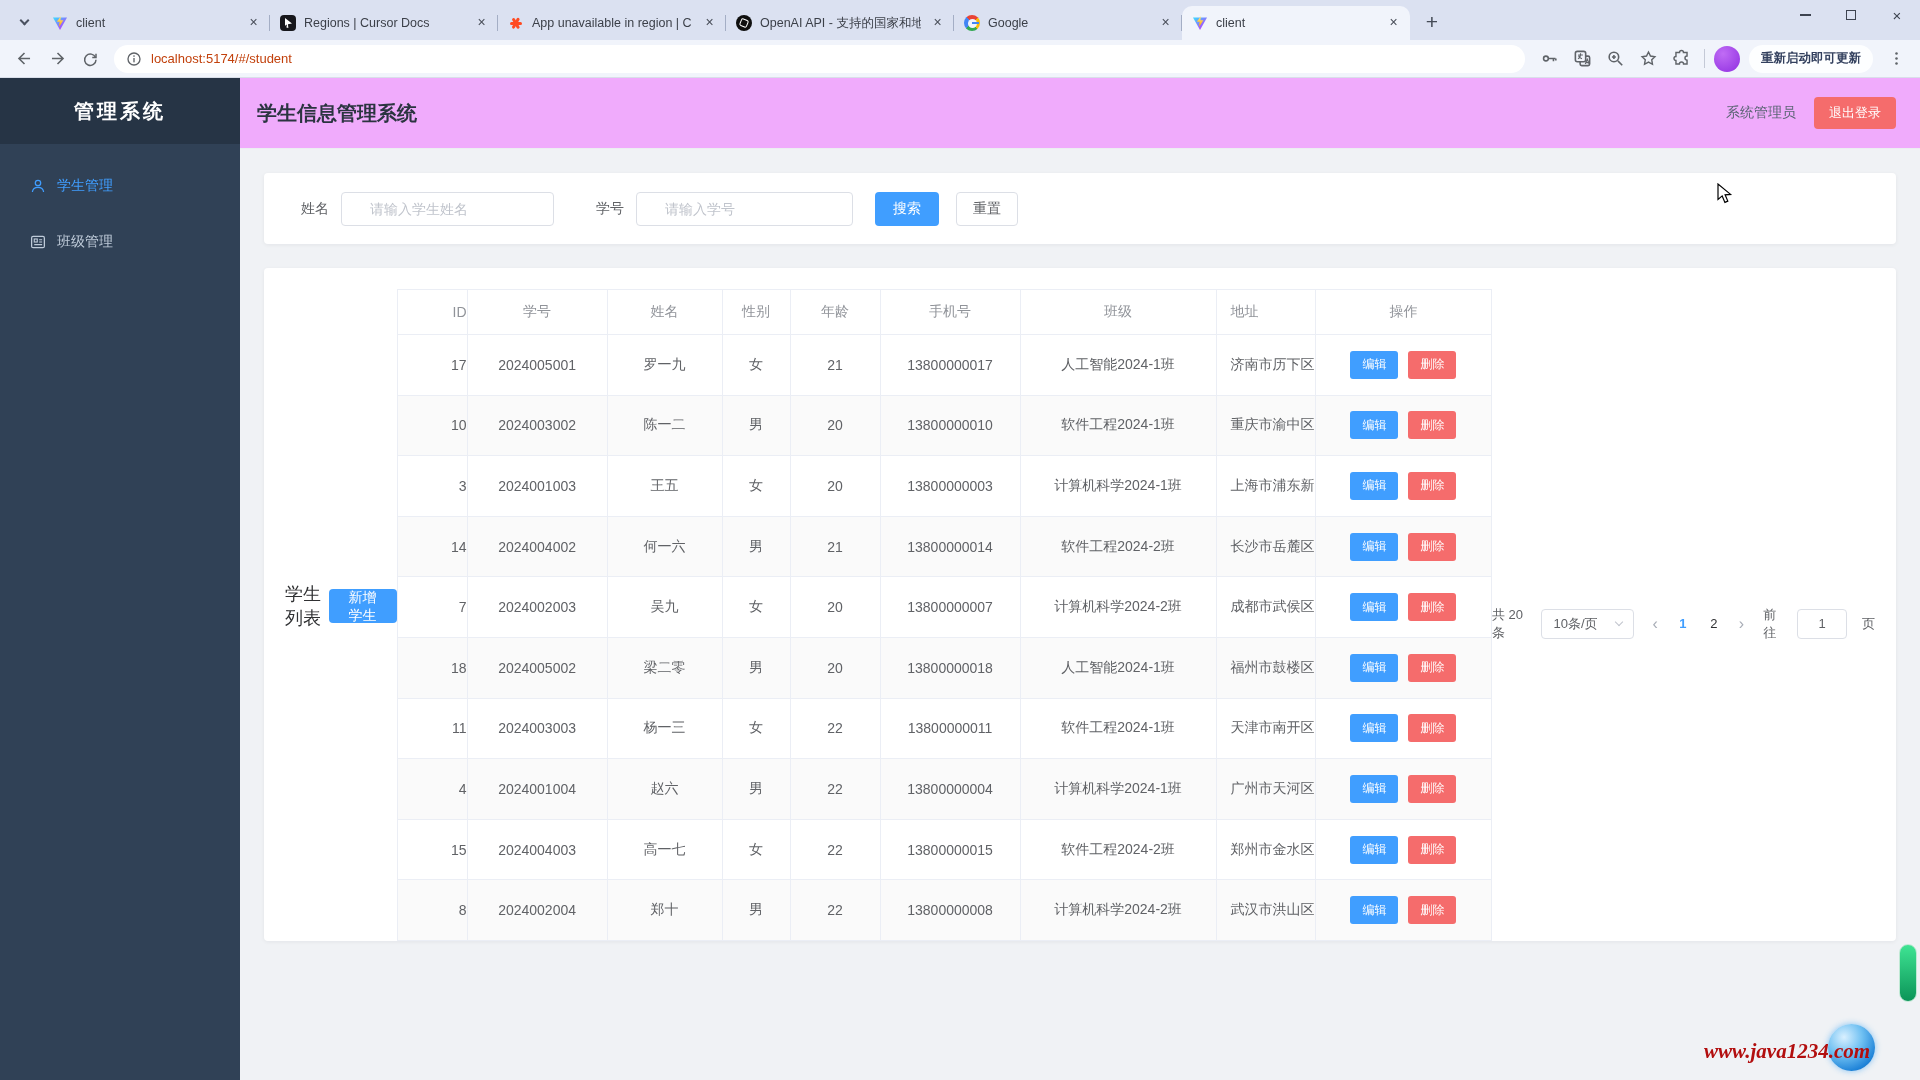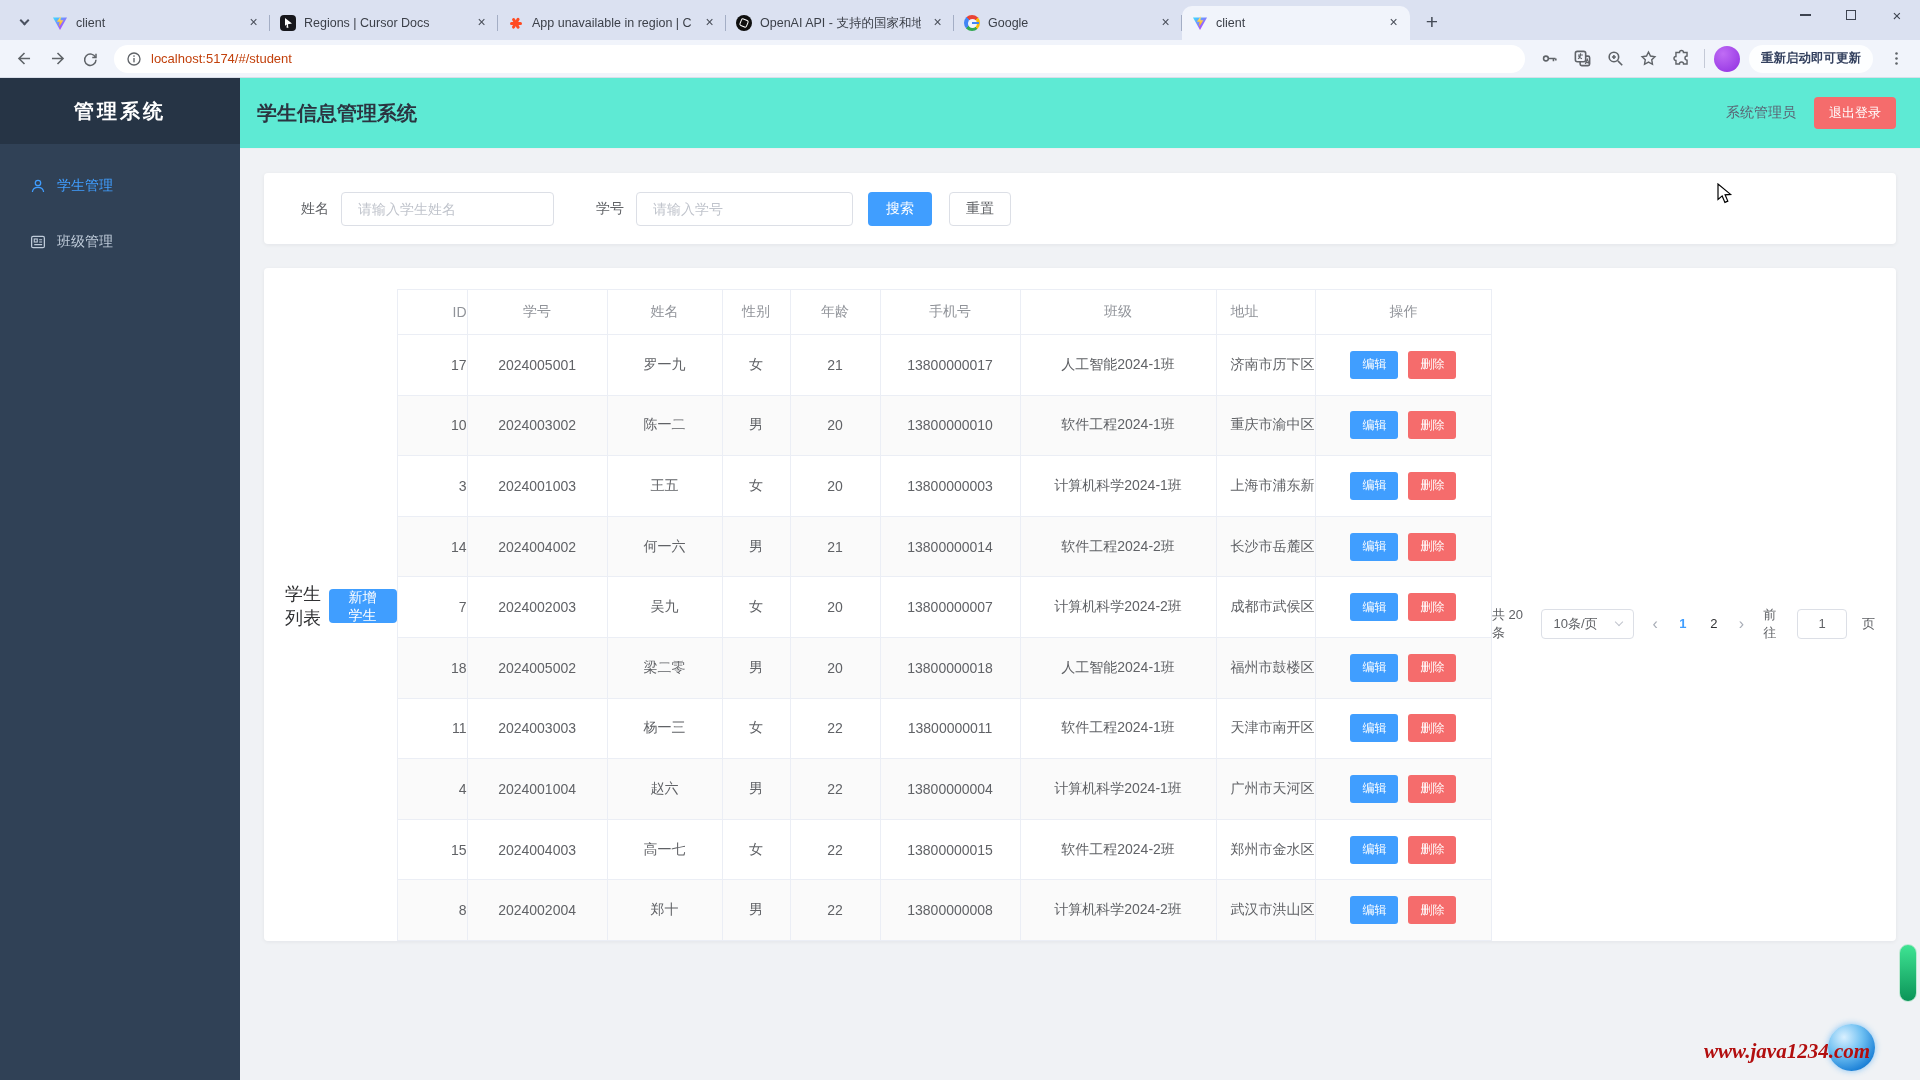--- a/index.html
+++ b/index.html
@@ -51,34 +51,34 @@
   
   .app { display:flex; height:1002px; }
   .sidebar { width:240px; background:#304156; flex:0 0 auto; }
   .side-title { height:66px; background:#263445; color:#fff; font-size:20px; font-weight:bold; letter-spacing:3px; display:flex; align-items:center; justify-content:center; }
   .menu { padding-top:14px; }
   .menu-item { height:56px; display:flex; align-items:center; gap:10px; padding-left:29px; font-size:14px; color:#bfcbd9; cursor:pointer; }
   .menu-item.active { color:#409eff; }
   .menu-item svg { display:block; }
 
   .right-pane { flex:1; display:flex; flex-direction:column; min-width:0; }
-  .app-header { height:71px; background:#5eead4; display:flex; align-items:center; justify-content:space-between; padding:0 24px 0 17px; border-bottom:1px solid #eceef2; }
+  .app-header { height:71px; background:#f0abfc; display:flex; align-items:center; justify-content:space-between; padding:0 24px 0 17px; border-bottom:1px solid #eceef2; }
   .page-title { font-size:20px; font-weight:bold; color:#2b3440; }
   .header-right { display:flex; align-items:center; gap:18px; }
   .user-name { font-size:14px; color:#5a6474; }
   .logout-btn { background:#f56c6c; color:#fff; border:none; border-radius:4px; height:32px; padding:0 15px; font-size:13px; cursor:pointer; }
 
   .main { flex:1; padding:24px; overflow:hidden; }
   .card { background:#fff; border-radius:4px; box-shadow:0 1px 4px rgba(0,21,41,.06); }
   .search-card { height:71px; display:flex; align-items:center; padding:0 37px; }
   .f-label { font-size:14px; color:#606266; margin-right:12px; }
-  .f-input { height:34px; border:1px solid #dcdfe6; border-radius:4px; padding:0 16px; font-size:14px; color:#15803d; outline:none; }
+  .f-input { height:34px; border:1px solid #dcdfe6; border-radius:4px; padding:0 28px; font-size:14px; color:#15803d; outline:none; }
   .f-input::placeholder { color:#c0c4cc; }
   .in-name { width:213px; margin-right:42px; }
-  .in-sno { width:217px; margin-right:15px; }
+  .in-sno { width:217px; margin-right:22px; }
   .btn { border:none; border-radius:4px; height:34px; font-size:14px; cursor:pointer; }
   .btn-primary { background:#409eff; color:#fff; padding:0 18px; }
   .btn-plain { background:#fff; color:#606266; border:1px solid #dcdfe6; padding:0 16px; margin-left:17px; }
 
   .table-card { margin-top:24px; height:673px; padding:21px 21px 0; display:flex; flex-direction:row; }
   .card-head { display:flex; align-items:center; justify-content:space-between; margin-bottom:19px; }
   .list-title { font-size:18px; color:#303133; }
   .add-btn { background:#409eff; color:#fff; border:none; border-radius:4px; height:34px; padding:0 17px; font-size:14px; cursor:pointer; }
 
   table { width:100%; border-collapse:collapse; font-size:14px; table-layout:fixed; }

